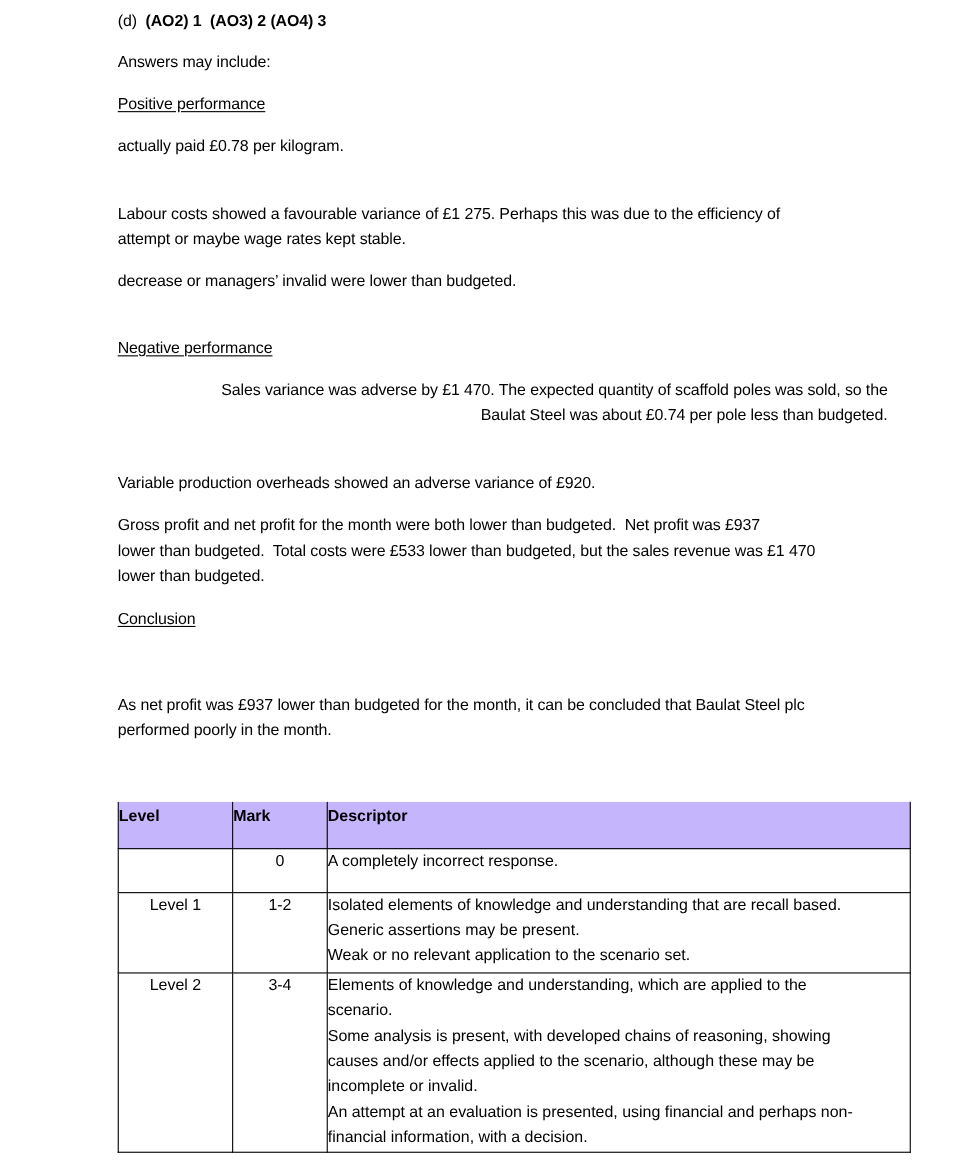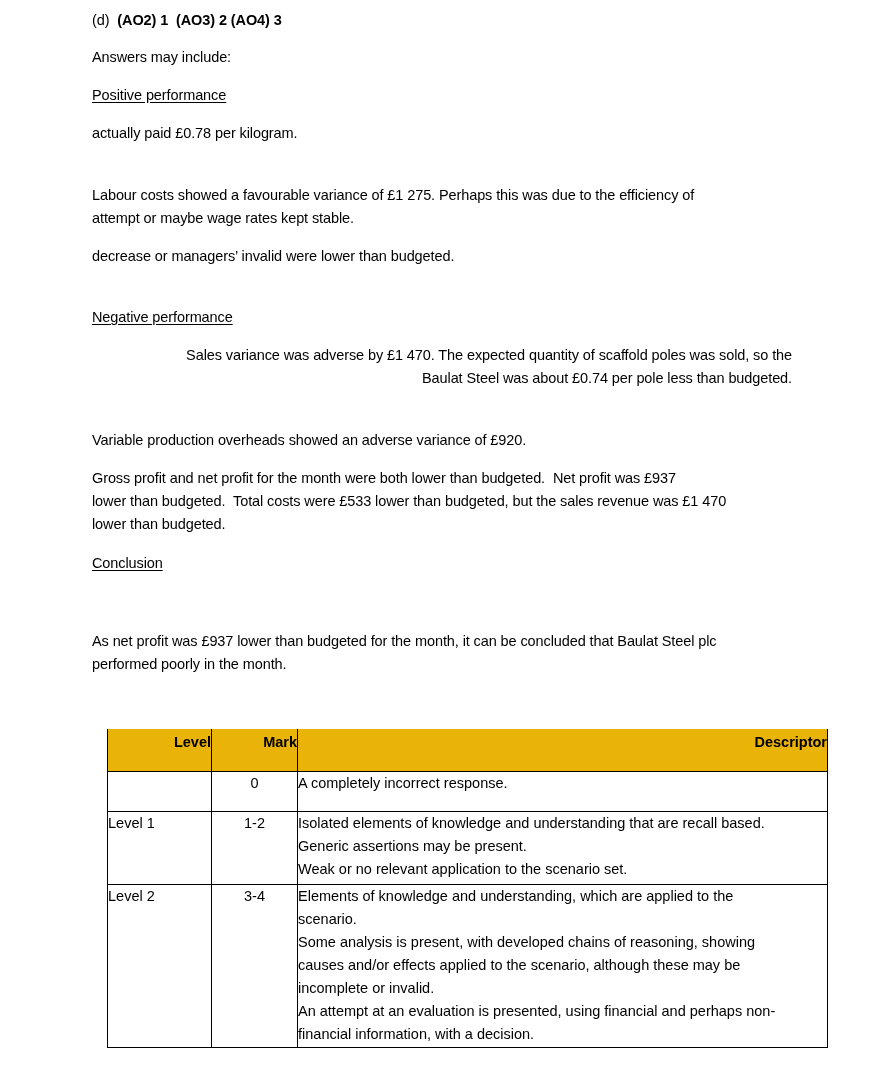--- a/index.html
+++ b/index.html
@@ -1,38 +1,38 @@
 <!DOCTYPE html>
 <html><head>
   <meta charset="utf-8">
   <style>
     html, body { margin: 0; padding: 0; background: #ffffff; }
     body {
       width: 891px; height: 1065px; position: relative; overflow: hidden;
       font-family: "Liberation Sans", "DejaVu Sans", sans-serif;
       color: #000; font-size: 14.5px;
     }
-    .line-block { position: absolute; left: 92px; width: 700px; line-height: 23px; letter-spacing: -0.1px; }
+    .line-block { position: absolute; left: 107px; width: 700px; line-height: 23px; letter-spacing: -0.1px; }
     .heading-d { top: 9px; }
     .heading-d .bold { font-weight: bold; }
     .u { text-decoration: underline; text-underline-offset: 2px; }
     table.rubric {
       position: absolute; left: 107px; top: 729px;
       width: 721px; border-collapse: collapse; font-size: 14.5px;
     }
     table.rubric td, table.rubric th {
       border: 1.2px solid #000; vertical-align: top; padding: 0; line-height: 23px;
     }
-    table.rubric th { background: #eab308; font-weight: bold; text-align: right; height: 40px; padding-top: 2px; border-top: none; margin-top: 14px; }
+    table.rubric th { background: #c4b5fd; font-weight: bold; text-align: left; height: 40px; padding-top: 2px; border-top: none; margin-top: 14px; }
     .col-level { width: 103px; }
     .col-mark { width: 85px; }
     th.col-level { padding-left: 8px; }
     th.col-mark { padding-left: 8px; }
     th.col-desc { padding-left: 7px; }
-    td.level { text-align: left; padding-top: 2px; }
+    td.level { text-align: center; padding-top: 2px; }
     td.mark { text-align: center; padding-top: 2px; }
     td.desc { padding: 2px 6px 0 7px; }
     tr.r0 td { height: 39px; }
     tr.r1 td { height: 72px; }
     tr.r2 td { height: 162px; }
   </style>
 </head>
 <body>
 
 <div class="line-block heading-d">

